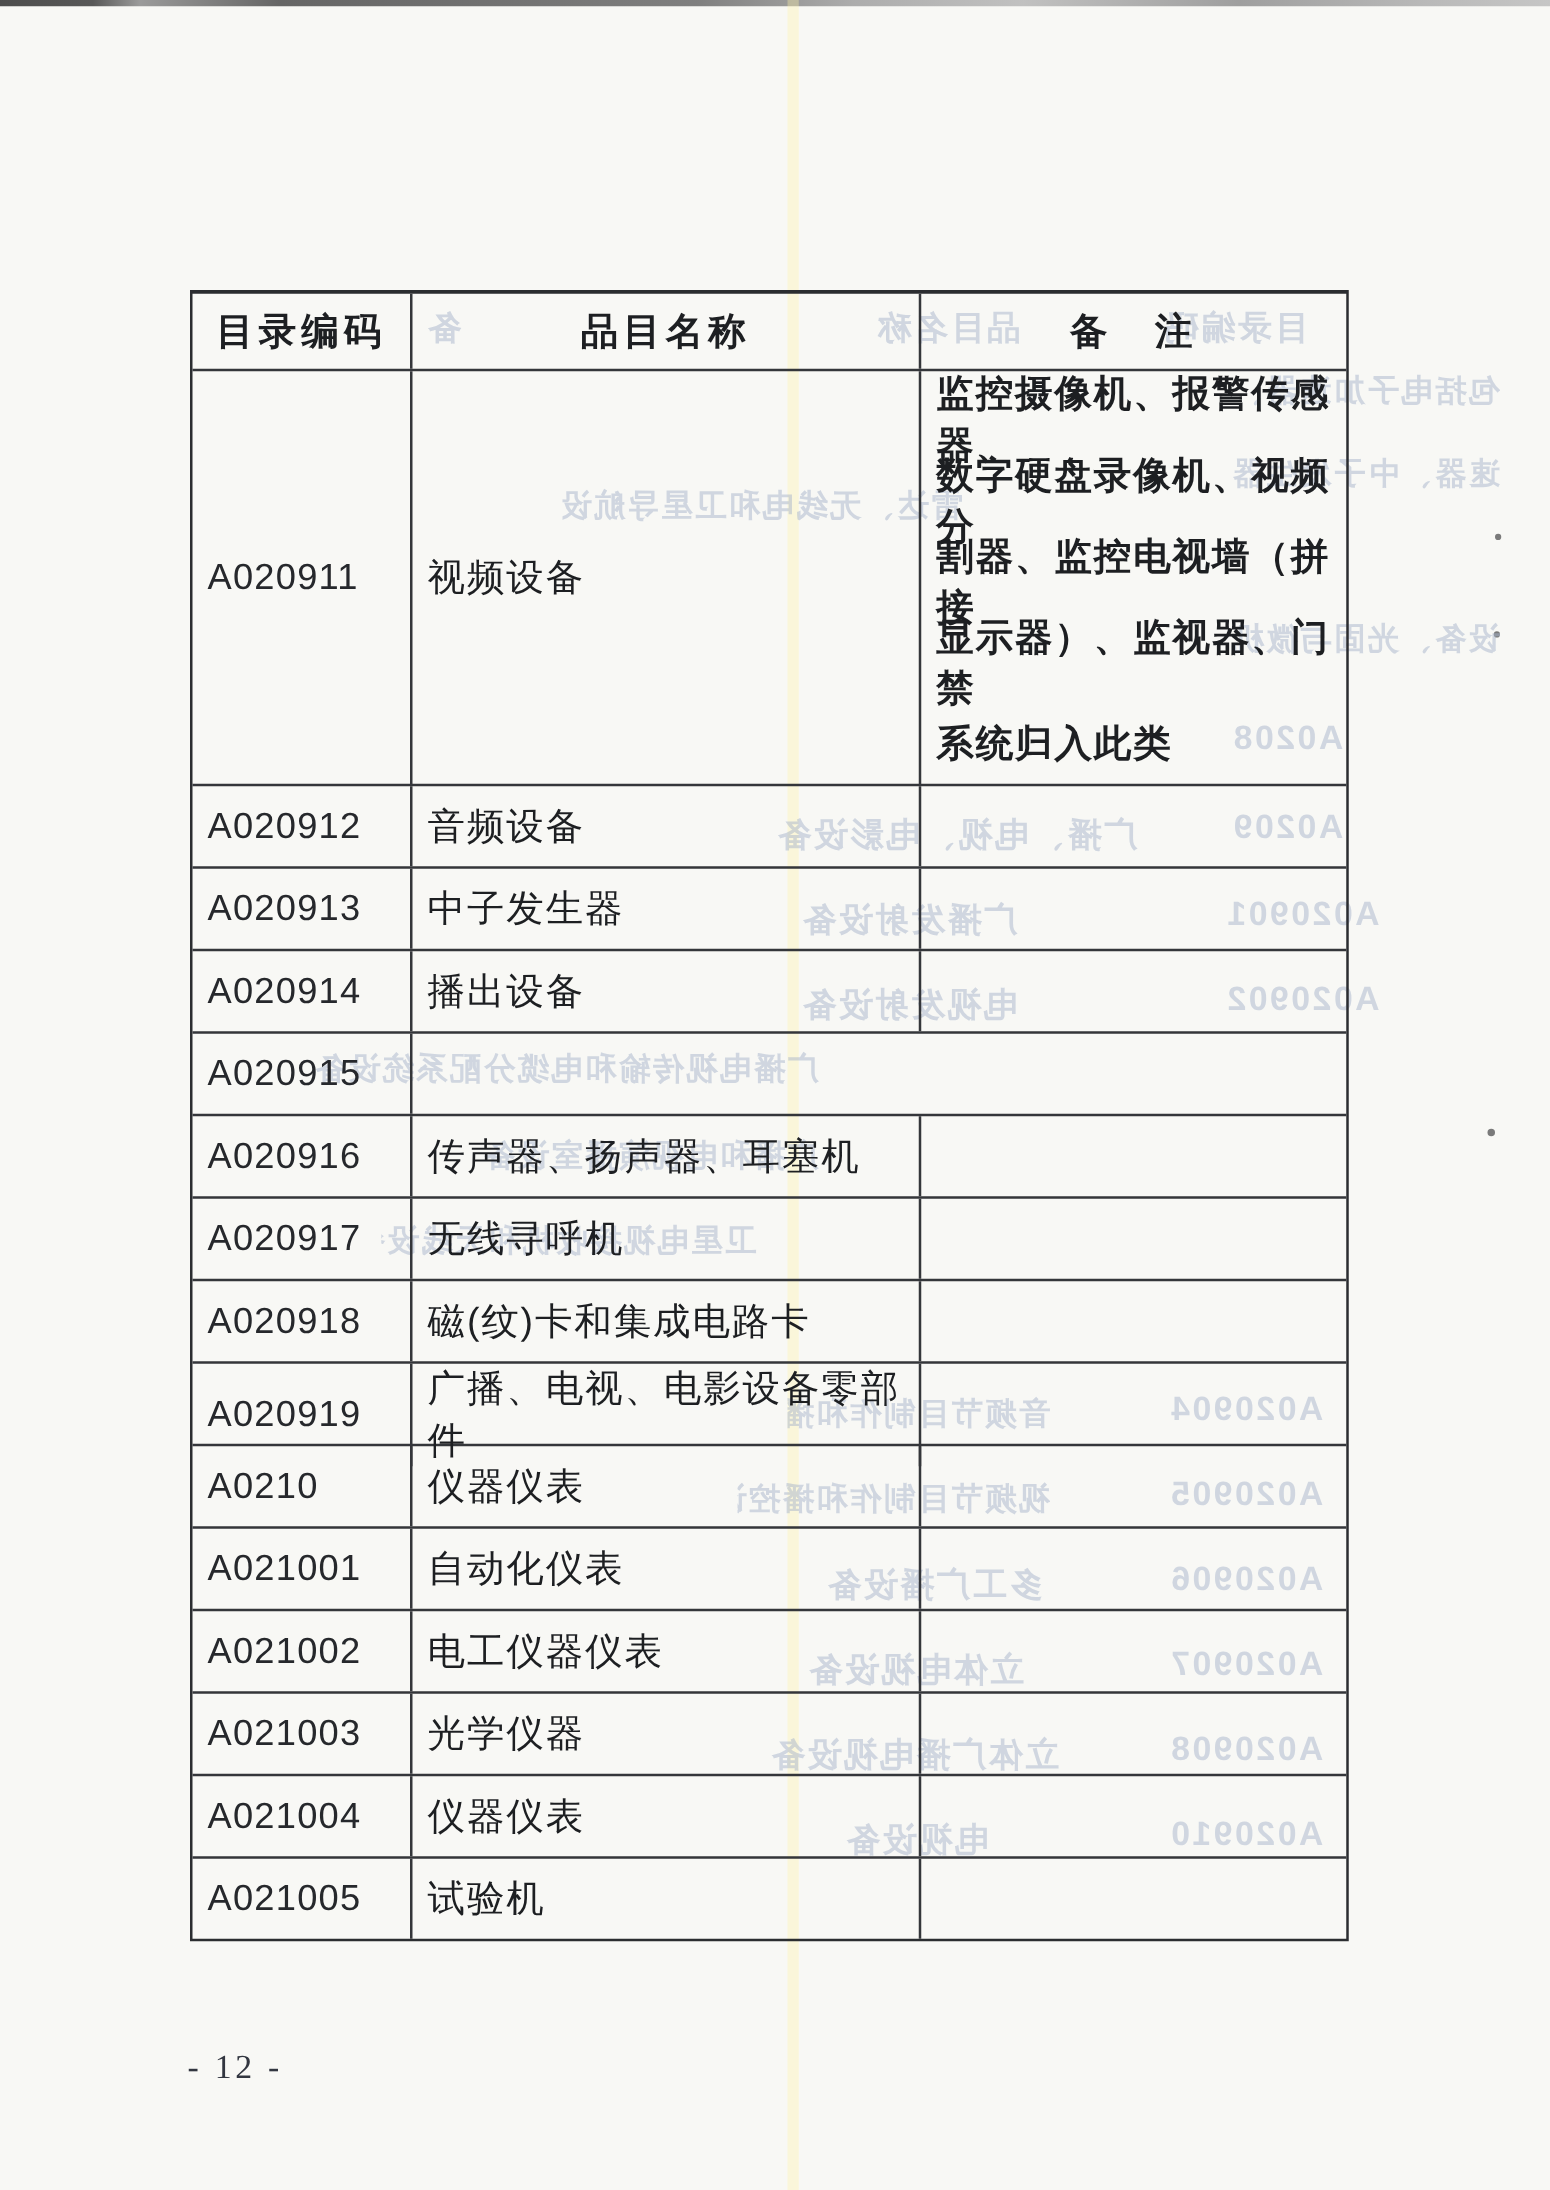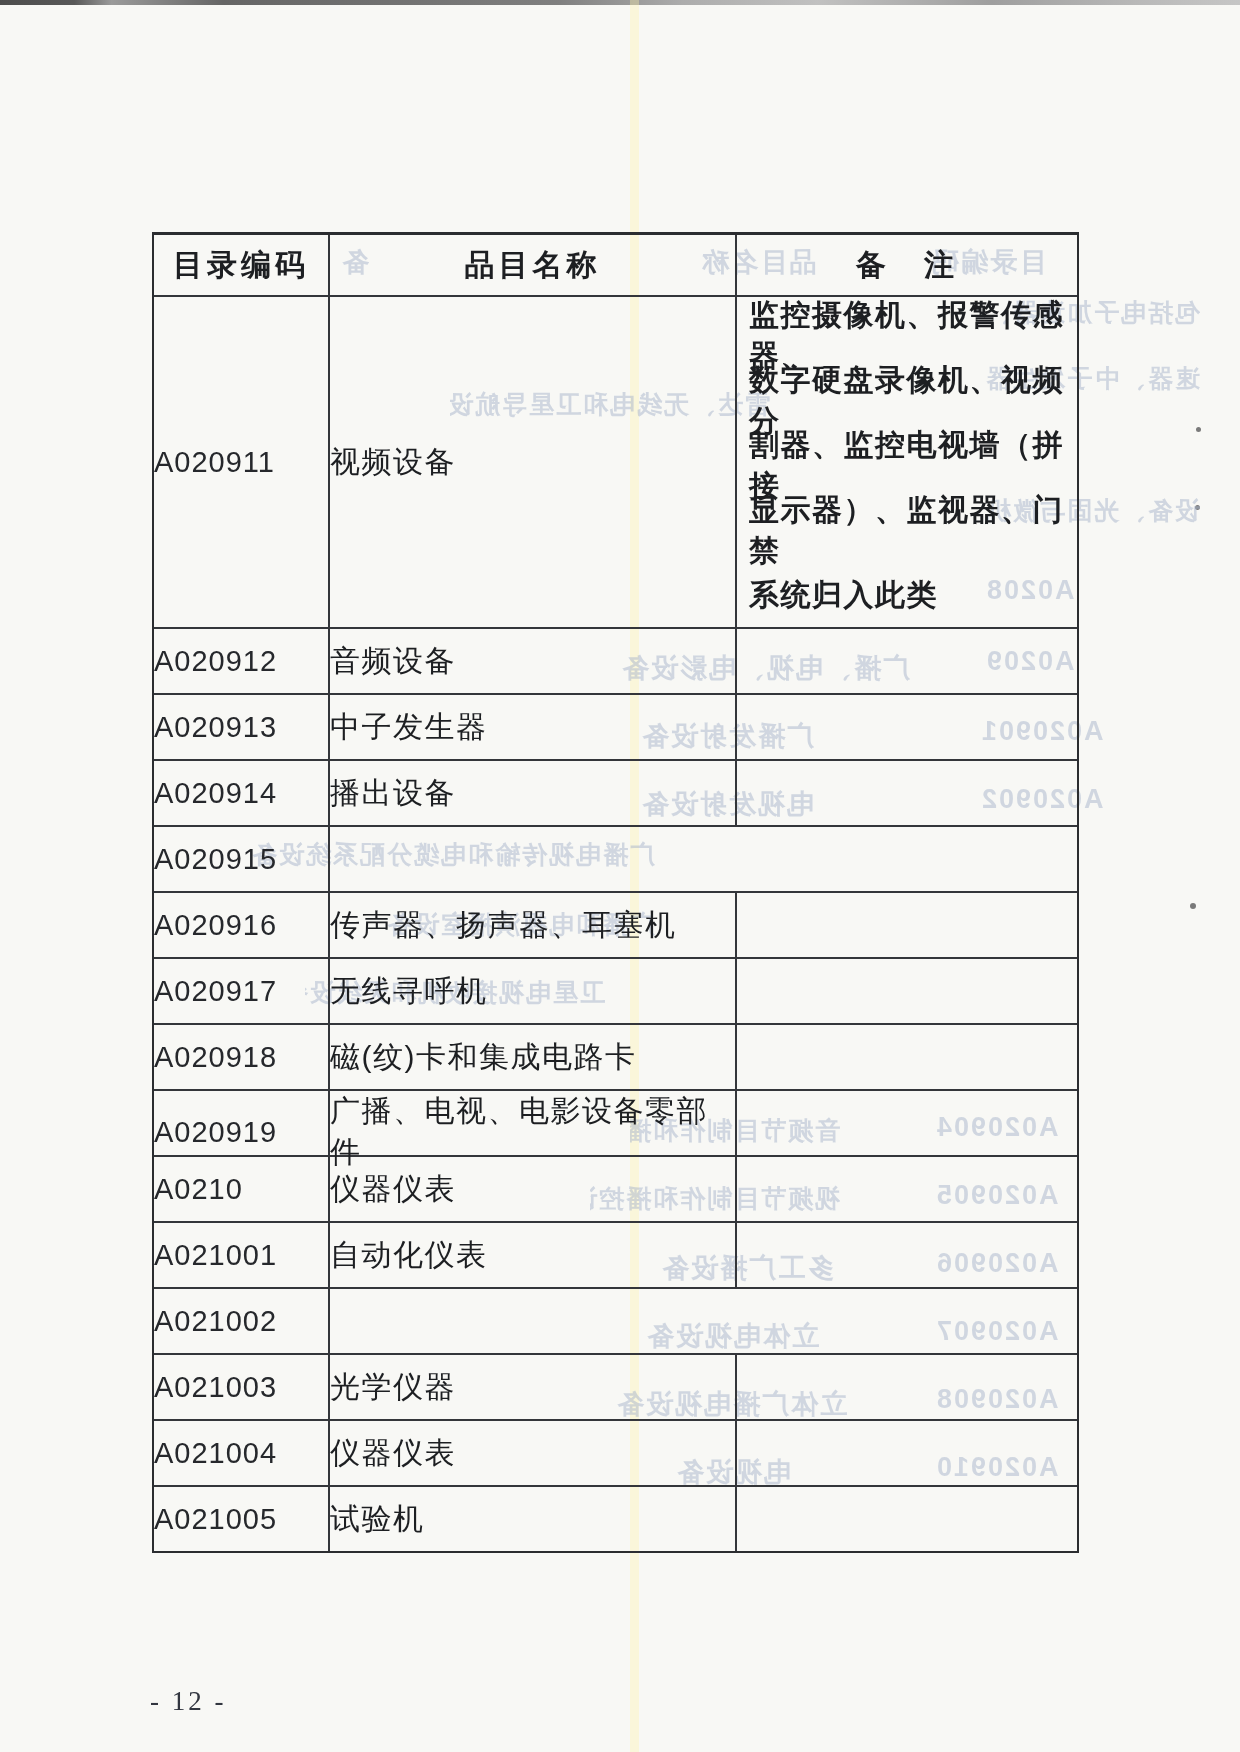--- a/index.html
+++ b/index.html
@@ -45,41 +45,41 @@
     display:grid; grid-template-columns:176px 407px 1fr;
     border-bottom:2px solid #34363a;
     height:64px; box-sizing:content-box;
   }
   .tr:last-child { border-bottom:none; }
   .tr.header { height:60px; }
   .tr.tall { height:330px; }
   .td {
     display:flex; align-items:center;
     border-right:2px solid #34363a;
-    box-sizing:border-box;
+    padding-left:12px; box-sizing:border-box;
     color:#1d1f22;
   }
   .td:last-child { border-right:none; }
   .tr.header .td {
     justify-content:center; padding-left:0;
     font-size:30px; font-weight:700; letter-spacing:4px;
   }
   .td.code { font-size:29px; font-weight:400; letter-spacing:1px; color:#26282c; }
   .td.name { font-size:30px; font-weight:400; letter-spacing:1.5px; }
   .td.remark { font-size:30px; font-weight:700; letter-spacing:1.5px; }
   .td.remark-block {
     display:block; padding:6px 10px 0 12px;
   }
   .remark-line {
     height:65px; display:flex; align-items:center;
     font-size:30px; font-weight:700; letter-spacing:1.5px; color:#1d1f22;
   }
 
   .footer {
-    position:absolute; left:150px; top:1686px;
+    position:absolute; left:150px; top:1638px;
     font-family:"Liberation Serif","DejaVu Serif",serif;
     font-size:27px; color:#323640; letter-spacing:3px;
   }
 </style>
 </head>
 <body>
 
 <div class="page">
 
   <div class="topstrip"></div>
@@ -192,20 +192,21 @@
     </div>
 
     <div class="tr">
       <div class="td code">A021001</div>
       <div class="td name">自动化仪表</div>
       <div class="td remark"></div>
     </div>
 
     <div class="tr">
       <div class="td code">A021002</div>
+      <div class="td name">电工仪器仪表</div>
       <div class="td remark"></div>
     </div>
 
     <div class="tr">
       <div class="td code">A021003</div>
       <div class="td name">光学仪器</div>
       <div class="td remark"></div>
     </div>
 
     <div class="tr">

